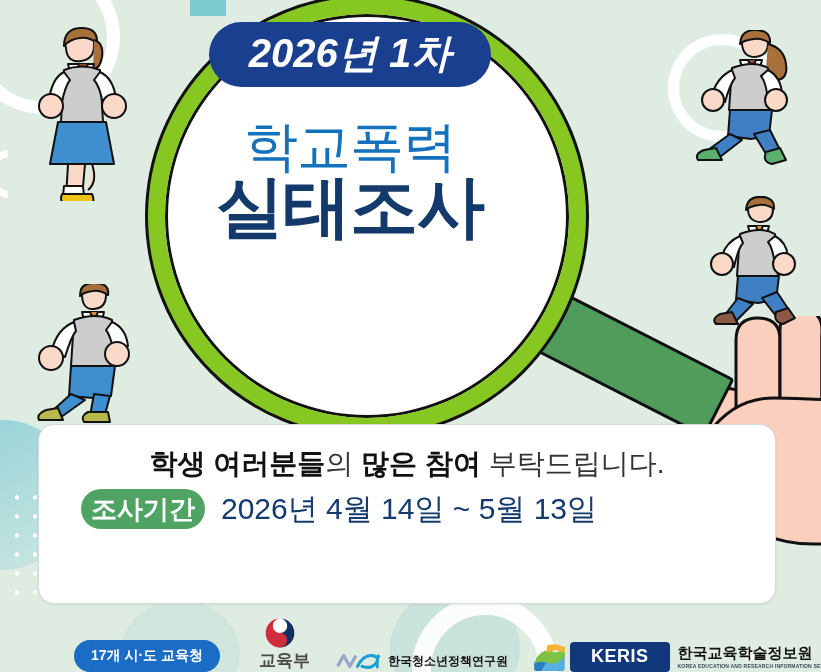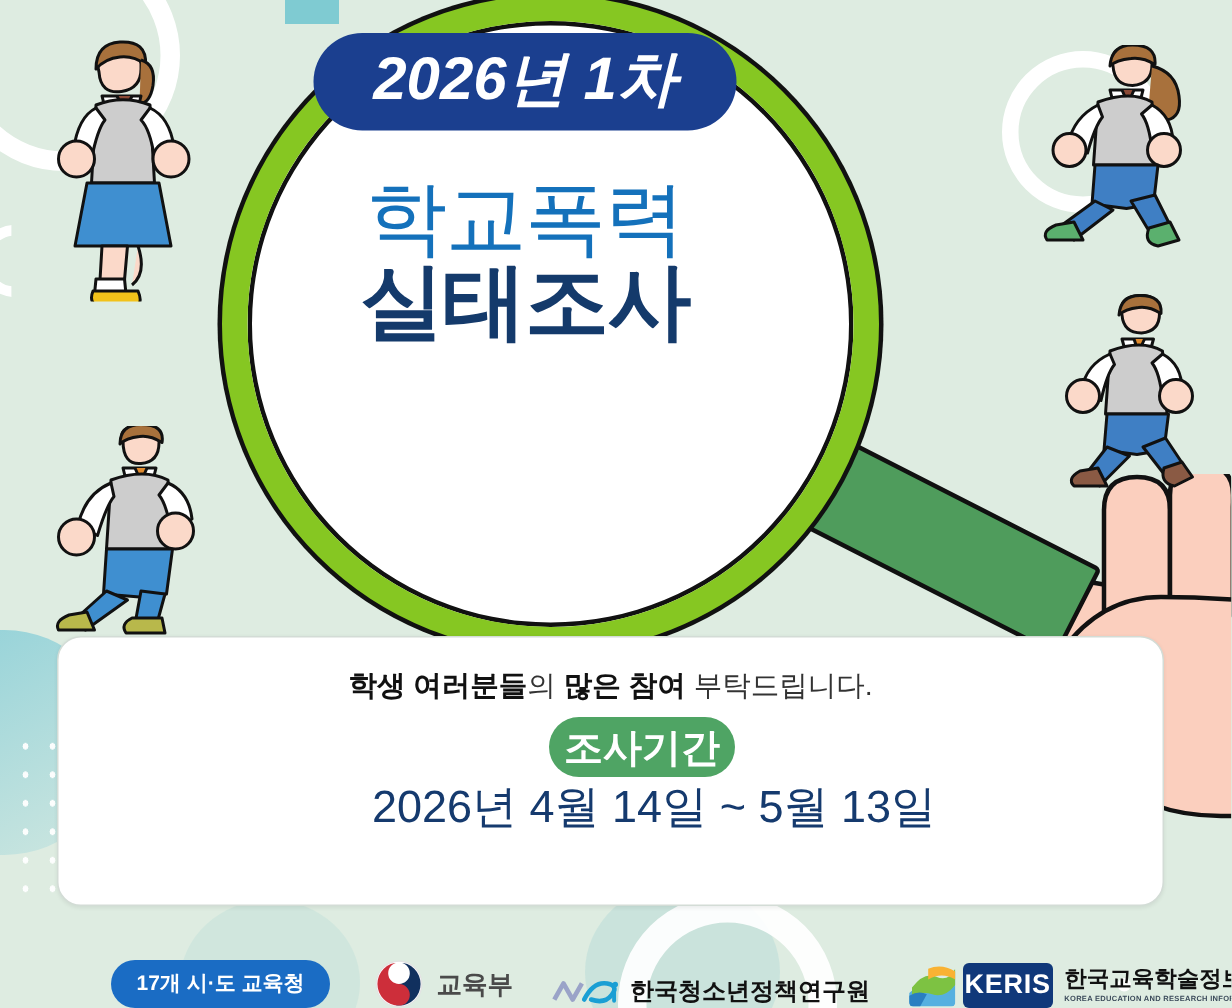--- a/index.html
+++ b/index.html
@@ -82,39 +82,39 @@
     border-radius:40px;padding:11px 40px 14px;
     font-size:40px;font-weight:bold;letter-spacing:0px;line-height:1;
     white-space:nowrap;
     font-style:italic;
   }
   .title-1{
     margin-top:32px;font-size:54px;font-weight:normal;line-height:1.02;
     color:#1471bb;letter-spacing:-1px;white-space:nowrap;
   }
   .title-2{
-    margin-top:-2px;font-size:56px;font-weight:bold;line-height:1.02;
+    margin-top:-2px;font-size:68px;font-weight:bold;line-height:1.02;
     color:#143a6b;letter-spacing:-1px;white-space:nowrap;
   }
 
   
   .card{
     position:absolute;left:38px;top:424px;width:738px;height:180px;
     background:#ffffff;border:1px solid #d3dcd6;border-radius:16px;
     z-index:7;box-sizing:border-box;
     box-shadow:0 1px 3px rgba(0,0,0,.07);
   }
   .card-lead{
-    text-align:center;margin:22px 0 6px;font-size:19px;line-height:1.2;
+    text-align:center;margin:22px 0 6px;font-size:28px;line-height:1.2;
     color:#222;white-space:nowrap;
   }
   .card-lead .hi{font-weight:bold;color:#111;}
   .card-lead .lo{font-weight:normal;color:#333;}
 
-  .row{display:flex;align-items:center;margin:8px 0 0 42px;flex-direction:column;}
+  .row{display:flex;align-items:center;margin:8px 0 0 42px;}
   .pill{
     background:#4fa464;color:#ffffff;border-radius:22px;
     width:124px;height:40px;line-height:40px;text-align:center;
     font-size:26px;font-weight:bold;box-sizing:border-box;flex:none;
   }
   .pill.wide-sp{letter-spacing:14px;text-indent:14px;}
   .row-val{
     margin-left:16px;font-size:30px;font-weight:normal;color:#153a6e;
     white-space:nowrap;
   }
@@ -123,33 +123,33 @@
   
   .footer{
     position:absolute;left:0;top:606px;width:821px;height:66px;
     display:flex;align-items:flex-end;z-index:8;
   }
   .badge-17{
     margin-left:74px;background:#1a6cc4;color:#fff;border-radius:20px;
     padding:7px 17px;font-size:14px;font-weight:bold;white-space:nowrap;
   }
   .logo{display:flex;align-items:center;white-space:nowrap;}
-  .logo-moe{margin-left:30px;}
+  .logo-moe{margin-left:30px;flex-direction:column;}
   .taeguk{width:32px;height:32px;flex:none;}
   .moe-name{margin-left:9px;font-size:17px;font-weight:bold;color:#4a4a4a;}
   .logo-nypi{margin-left:26px;}
   .nypi-mark{width:46px;height:22px;flex:none;}
-  .nypi-name{margin-left:6px;font-size:16px;font-weight:bold;color:#111;}
+  .nypi-name{margin-left:6px;font-size:12px;font-weight:bold;color:#111;}
   .logo-keris{margin-left:26px;}
   .keris-sq{
     width:31px;height:27px;flex:none;border-radius:3px;overflow:hidden;
   }
   .keris-box{
     margin-left:5px;background:#10387a;color:#fff;border-radius:4px;
-    padding:4px 1px 5px;font-size:18px;font-weight:bold;letter-spacing:.5px;
+    padding:4px 21px 5px;font-size:18px;font-weight:bold;letter-spacing:.5px;
   }
   .keris-txt{margin-left:8px;}
   .keris-kr{font-size:15px;font-weight:bold;color:#111;line-height:1.1;}
   .keris-en{font-size:5px;font-weight:bold;color:#3b4a5a;letter-spacing:.2px;margin-top:1px;}
 
   
   .char{position:absolute;z-index:5;}
   .c-tl{left:28px;top:26px;}
   .c-bl{left:24px;top:284px;}
   .c-tr{left:688px;top:30px;}

